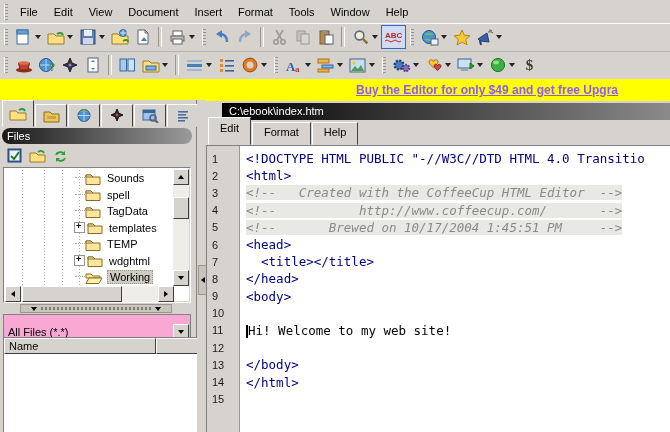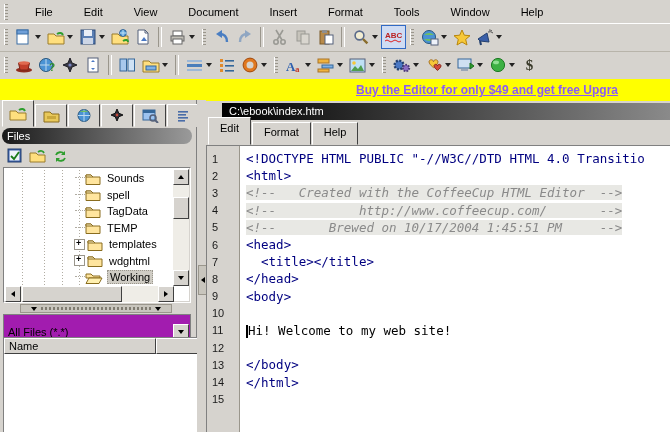--- a/index.html
+++ b/index.html
@@ -1,20 +1,20 @@
 <!DOCTYPE html>
 <html><head>
 <meta charset="utf-8">
 <style>
   html,body{margin:0;padding:0;}
   .app{position:relative;width:670px;height:432px;background:#d6d3ce;font-family:"Liberation Sans",sans-serif;font-size:11px;color:#000;overflow:hidden;-webkit-user-select:none;}
   
   .menubar{position:absolute;left:0;top:0;width:670px;height:23px;display:flex;align-items:center;border-bottom:1px solid #fff;}
   .grip{width:3px;height:16px;margin:0 4px;background:repeating-linear-gradient(180deg,#9a968c 0 1px,transparent 1px 3px);border-left:1px solid #fff;}
-  .menu-item{padding:3px 8px;cursor:default;margin-left:15px;}
+  .menu-item{padding:3px 8px;cursor:default;}
   
   .toolbar{position:absolute;left:0;width:670px;display:flex;align-items:center;}
   .tb1{top:23px;height:28px;border-bottom:1px solid #b8b4aa;}
   .tb2{top:52px;height:26px;}
   .tbtn{width:23px;height:22px;display:flex;align-items:center;justify-content:center;flex:0 0 auto;}
   .dda{width:0;height:0;border-left:3px solid transparent;border-right:3px solid transparent;border-top:4px solid #222;margin:0 3px 0 0;flex:0 0 auto;}
   .sep{width:2px;height:20px;border-left:1px solid #9a968c;border-right:1px solid #fff;margin:0 4px;flex:0 0 auto;}
   .spellbox{border:1px solid #316ac5;background:#cfdcf3;}
   .glyph{font-size:14px;line-height:14px;}
   
@@ -52,21 +52,21 @@
   .sthumb{position:absolute;background:#d6d3ce;border:1px solid;border-color:#fff #404040 #404040 #fff;box-sizing:border-box;}
   .arr{width:0;height:0;}
   .arr.up{border-left:3px solid transparent;border-right:3px solid transparent;border-bottom:4px solid #000;}
   .arr.dn{border-left:3px solid transparent;border-right:3px solid transparent;border-top:4px solid #000;}
   .arr.lf{border-top:3px solid transparent;border-bottom:3px solid transparent;border-right:4px solid #000;}
   .arr.rt{border-top:3px solid transparent;border-bottom:3px solid transparent;border-left:4px solid #000;}
   
   .hsplit{position:absolute;left:20px;top:204px;width:150px;height:7px;background:#c8c5bd;border:1px solid #9a968c;display:flex;align-items:center;justify-content:center;}
   .hsplit .dots{width:110px;height:3px;background:repeating-linear-gradient(90deg,#807c72 0 2px,transparent 2px 4px);}
   
-  .combo{position:absolute;left:3px;top:214px;width:188px;height:36px;background:#a21caf;border:1px solid #808080;box-sizing:border-box;display:flex;align-items:center;}
+  .combo{position:absolute;left:3px;top:214px;width:188px;height:36px;background:#f9a8d4;border:1px solid #808080;box-sizing:border-box;display:flex;align-items:center;}
   .combo .val{flex:1;padding-left:4px;}
   .combo .cbtn{width:16px;height:16px;margin-right:1px;background:#d6d3ce;border:1px solid;border-color:#fff #404040 #404040 #fff;box-sizing:border-box;display:flex;align-items:center;justify-content:center;}
   
   .filelist{position:absolute;left:3px;top:237px;width:208px;height:95px;background:#fff;border:1px solid #808080;border-bottom:none;box-sizing:border-box;}
   .colhdr{height:16px;display:flex;}
   .col{background:#d6d3ce;border:1px solid;border-color:#fff #404040 #404040 #fff;box-sizing:border-box;padding:1px 4px;}
   .col.c1{width:152px;}
   .col.c2{flex:1;}
   
   .vsplit{position:absolute;left:197px;top:100px;width:9px;height:332px;background:#d6d3ce;}
@@ -453,39 +453,39 @@
           <div class="trow">
             <span class="tstub"></span>
             <span class="ticon">
               <svg width="16" height="13">
                 <path d="M1 3h5l2 2h7v7.5H1z" fill="#ffe59e" stroke="#8a6d1f"></path>
                 <path d="M1 3h5l2 2H1z" fill="#fff3c8" stroke="#8a6d1f"></path>
               </svg>
             </span>
             <span class="tlabel">TagData</span>
           </div>
-          <div class="trow">
-            <span class="tstub"></span>
+          <div class="trow hasbox">
+            <span class="expbox"></span>
             <span class="ticon">
               <svg width="16" height="13">
                 <path d="M1 3h5l2 2h7v7.5H1z" fill="#ffe59e" stroke="#8a6d1f"></path>
                 <path d="M1 3h5l2 2H1z" fill="#fff3c8" stroke="#8a6d1f"></path>
               </svg>
             </span>
-            <span class="tlabel">TEMP</span>
-          </div>
-          <div class="trow hasbox">
-            <span class="expbox"></span>
+            <span class="tlabel">templates</span>
+          </div>
+          <div class="trow">
+            <span class="tstub"></span>
             <span class="ticon">
               <svg width="16" height="13">
                 <path d="M1 3h5l2 2h7v7.5H1z" fill="#ffe59e" stroke="#8a6d1f"></path>
                 <path d="M1 3h5l2 2H1z" fill="#fff3c8" stroke="#8a6d1f"></path>
               </svg>
             </span>
-            <span class="tlabel">templates</span>
+            <span class="tlabel">TEMP</span>
           </div>
           <div class="trow hasbox">
             <span class="expbox"></span>
             <span class="ticon">
               <svg width="16" height="13">
                 <path d="M1 3h5l2 2h7v7.5H1z" fill="#ffe59e" stroke="#8a6d1f"></path>
                 <path d="M1 3h5l2 2H1z" fill="#fff3c8" stroke="#8a6d1f"></path>
               </svg>
             </span>
             <span class="tlabel">wdghtml</span>

